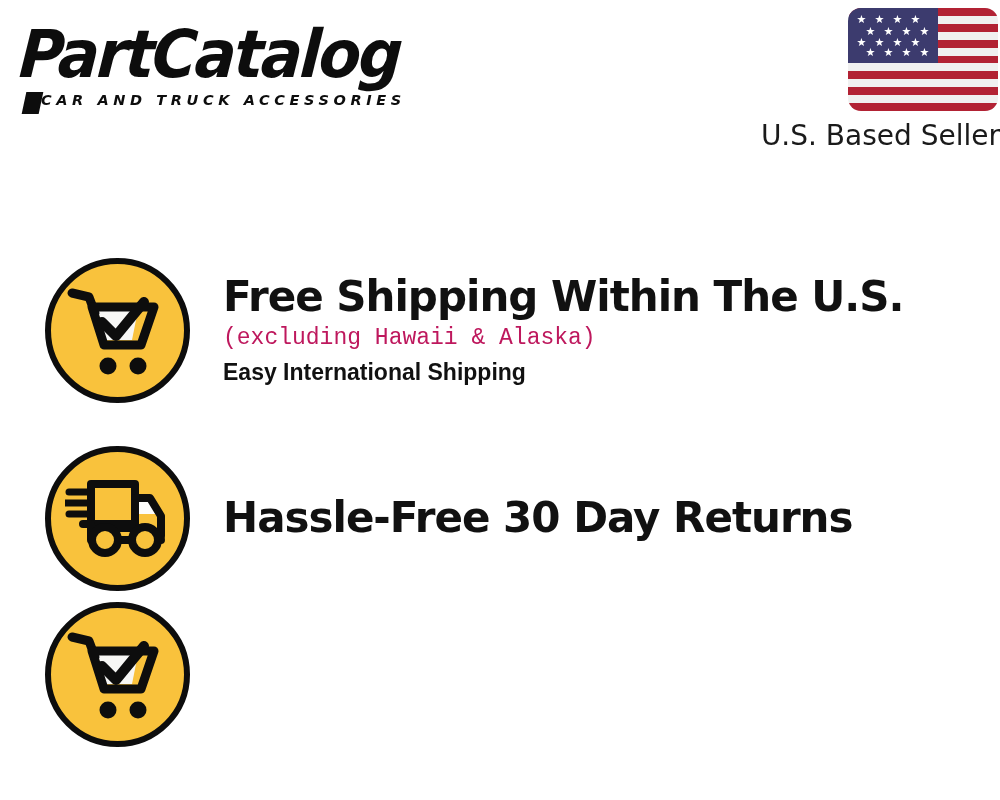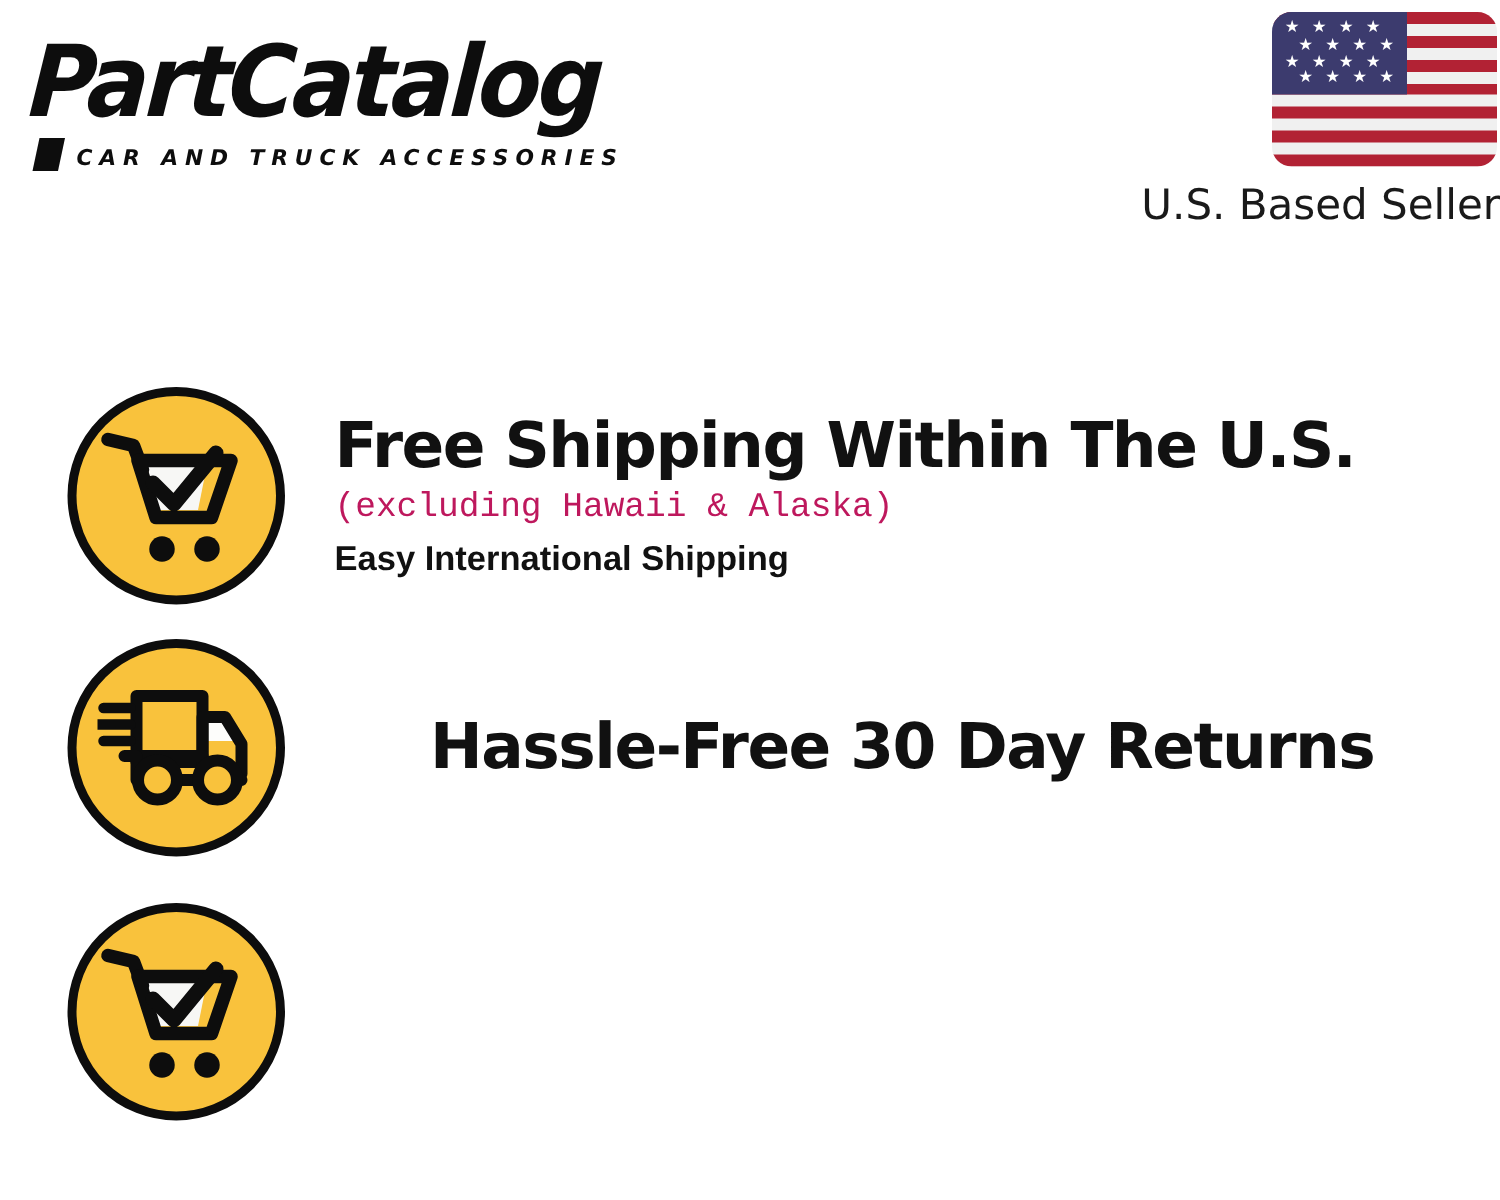--- a/index.html
+++ b/index.html
@@ -42,22 +42,22 @@
     color: #0d0d0d;
     transform: scaleX(0.93) skewX(-4deg);
     transform-origin: left top;
     white-space: nowrap;
   }
   #brand-tagline-row {
     position: absolute;
     left: 2px;
     top: 72px;
     display: flex;
-    align-items: flex-end;
-    gap: 10px;
+    align-items: flex-start;
+    gap: 0;
   }
   #brand-tagline-mark {
     width: 17px;
     height: 22px;
     background: #0d0d0d;
     transform: skewX(-12deg);
   }
   #brand-tagline {
     font-family: "DejaVu Sans", sans-serif;
     font-weight: 700;
@@ -132,21 +132,21 @@
     width: 1000px;
   }
   .feature-row {
     position: absolute;
     left: 0;
     width: 1000px;
     display: flex;
     align-items: center;
   }
   #feature-row-0 { top: 20px;  height: 160px; }
-  #feature-row-1 { top: 188px; height: 160px; text-align: center; }
+  #feature-row-1 { top: 208px; height: 160px; }
   #feature-row-2 { top: 364px; height: 160px; }
 
   .feature-icon {
     position: relative;
     flex: 0 0 auto;
     margin-left: 45px;
     width: 145px;
     height: 145px;
     border-radius: 50%;
     background: #f9c23c;

